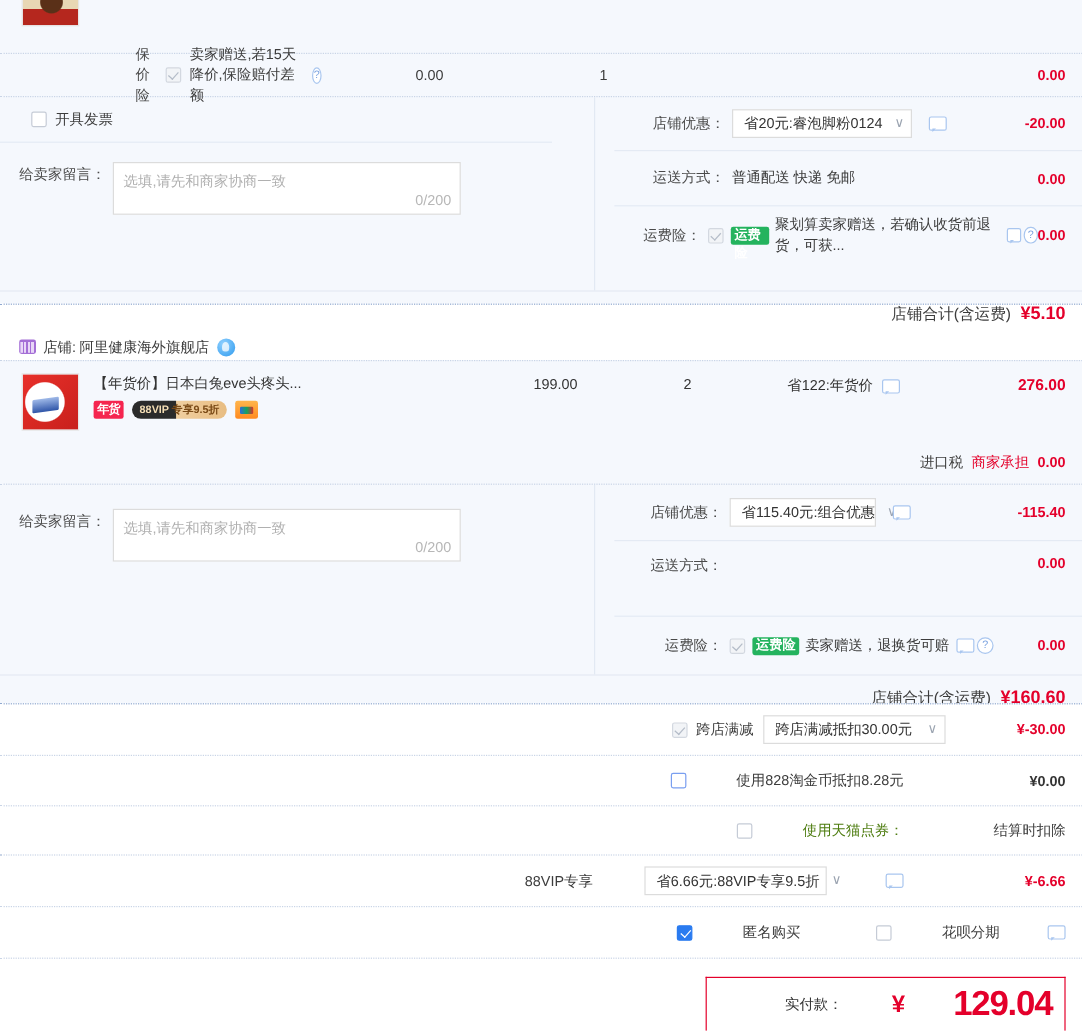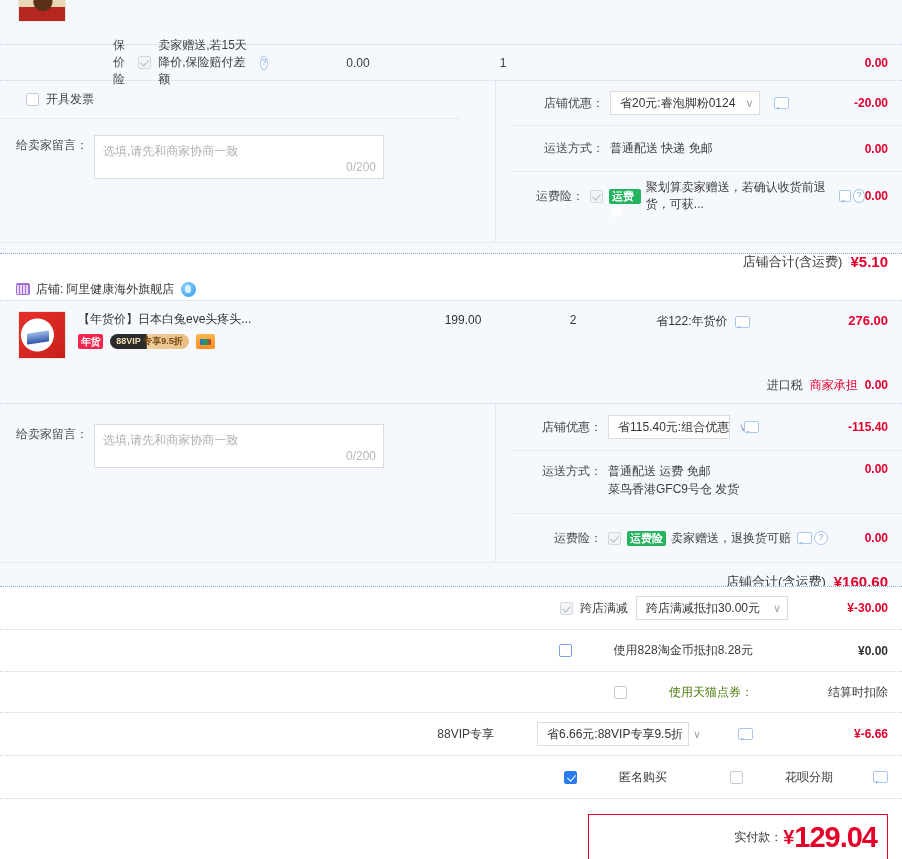--- a/index.html
+++ b/index.html
@@ -291,24 +291,20 @@
             <div class="sel" style="width:122px;">
               <span class="cv">省115.40元:组合优惠</span>
               <span class="chev">∨</span>
             </div>
             <span class="bub" style="margin-left:14px;"></span>
             <div style="flex:1;text-align:right;padding-right:14px;" class="bold red">-115.40</div>
           </div>
 
           <div class="solidline" style="height:63px;display:flex;align-items:flex-start;padding-top:11px;box-sizing:border-box;">
             <div style="width:90px;text-align:right;padding-right:6px;color:#4a4a4a;line-height:18px;">运送方式：</div>
-            <div style="color:#3c3c3c;line-height:18px;">
-              <div>普通配送 运费 免邮</div>
-              <div>菜鸟香港GFC9号仓  发货</div>
-            </div>
             <div style="flex:1;text-align:right;padding-right:14px;" class="bold red">0.00</div>
           </div>
 
           <div class="solidline" style="height:48px;display:flex;align-items:center;">
             <div style="width:90px;text-align:right;padding-right:6px;color:#4a4a4a;">运费险：</div>
             <span class="cb checked-grey" style="margin-right:6px;"></span>
             <span class="yfx-badge">运费险</span>
             <span style="margin-left:5px;color:#3c3c3c;">卖家赠送，退换货可赔</span>
             <span class="bub" style="margin-left:6px;"></span>
             <span class="qm" style="margin-left:2px;">?</span>
@@ -363,19 +359,19 @@
       <span style="margin-left:7px;color:#3c3c3c;">匿名购买</span>
       <span class="cb" style="margin-left:28px;"></span>
       <span style="margin-left:7px;color:#3c3c3c;">花呗分期</span>
       <span class="bub" style="margin-left:5px;"></span>
     </div>
     <div class="dotline" style="height:0;"></div>
   </div>
 
   <div style="position:absolute;left:588px;top:814px;width:300px;height:45px;
               border:1px solid #e4002b;border-bottom:none;background:#fff;box-sizing:border-box;
-              display:flex;align-items:center;justify-content:flex-end;padding-right:10px;">
+              display:flex;align-items:center;justify-content:flex-end;padding-right:10px;gap:40px;">
     <span style="color:#333;font-size:12px;">实付款：</span>
     <span class="red" style="font-size:20px;font-weight:bold;margin-left:1px;">¥</span>
     <span class="red" style="font-size:29px;font-weight:bold;letter-spacing:-1px;line-height:1;">129.04</span>
   </div>
 
 </div>
 
 </body></html>

